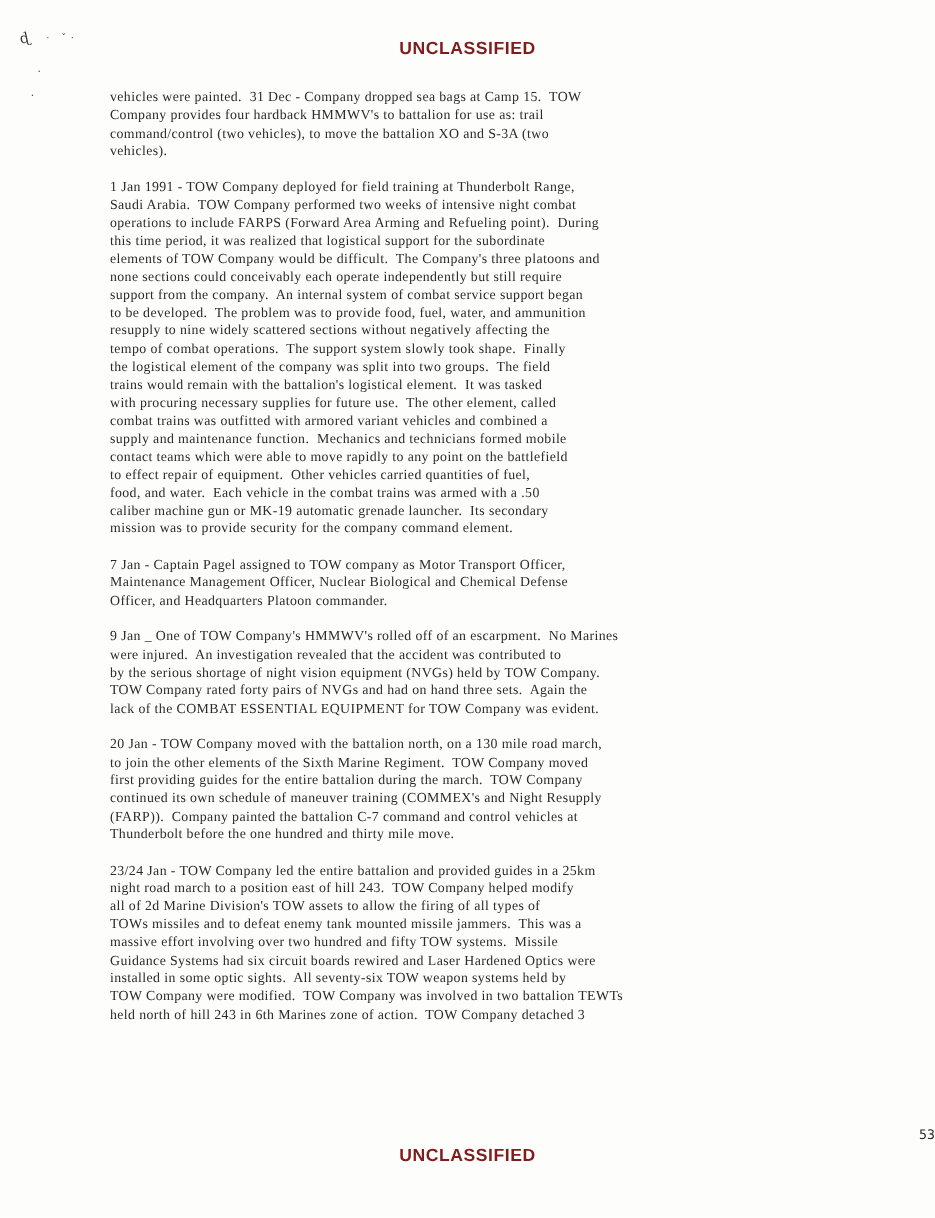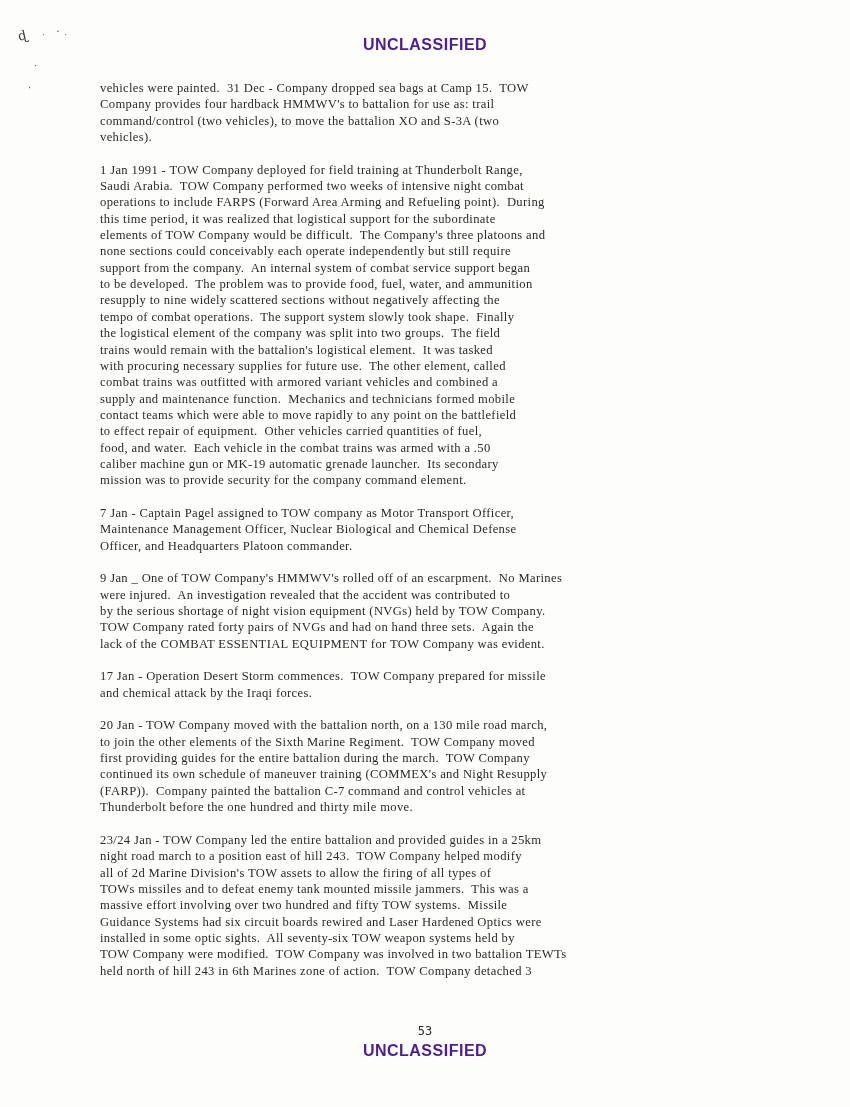--- a/index.html
+++ b/index.html
@@ -18,30 +18,30 @@
   }
   .classification {
     position: absolute;
     left: 0;
     width: 100%;
     text-align: center;
     font-family: "Liberation Sans", sans-serif;
     font-weight: bold;
     font-size: 16px;
     letter-spacing: 0.5px;
-    color: #4c1d95;
+    color: #7f1d1d;
   }
   .classification.top { top: 36px; }
   .classification.bottom { top: 1042px; }
   .page-number {
     position: absolute;
     left: 0;
     width: 100%;
     top: 1024px;
-    text-align: center;
+    text-align: right;
     font-family: "DejaVu Sans Mono", monospace;
     font-size: 12px;
     color: #2b2b2b;
   }
   .body-text {
     position: absolute;
     left: 100px;
     top: 80px;
     width: 700px;
   }
@@ -103,22 +103,20 @@
 caliber machine gun or MK-19 automatic grenade launcher.  Its secondary
 mission was to provide security for the company command element.</p>
     <p class="paragraph">7 Jan - Captain Pagel assigned to TOW company as Motor Transport Officer,
 Maintenance Management Officer, Nuclear Biological and Chemical Defense
 Officer, and Headquarters Platoon commander.</p>
     <p class="paragraph">9 Jan _ One of TOW Company's HMMWV's rolled off of an escarpment.  No Marines
 were injured.  An investigation revealed that the accident was contributed to
 by the serious shortage of night vision equipment (NVGs) held by TOW Company.
 TOW Company rated forty pairs of NVGs and had on hand three sets.  Again the
 lack of the COMBAT ESSENTIAL EQUIPMENT for TOW Company was evident.</p>
-    <p class="paragraph">17 Jan - Operation Desert Storm commences.  TOW Company prepared for missile
-and chemical attack by the Iraqi forces.</p>
     <p class="paragraph">20 Jan - TOW Company moved with the battalion north, on a 130 mile road march,
 to join the other elements of the Sixth Marine Regiment.  TOW Company moved
 first providing guides for the entire battalion during the march.  TOW Company
 continued its own schedule of maneuver training (COMMEX's and Night Resupply
 (FARP)).  Company painted the battalion C-7 command and control vehicles at
 Thunderbolt before the one hundred and thirty mile move.</p>
     <p class="paragraph">23/24 Jan - TOW Company led the entire battalion and provided guides in a 25km
 night road march to a position east of hill 243.  TOW Company helped modify
 all of 2d Marine Division's TOW assets to allow the firing of all types of
 TOWs missiles and to defeat enemy tank mounted missile jammers.  This was a

